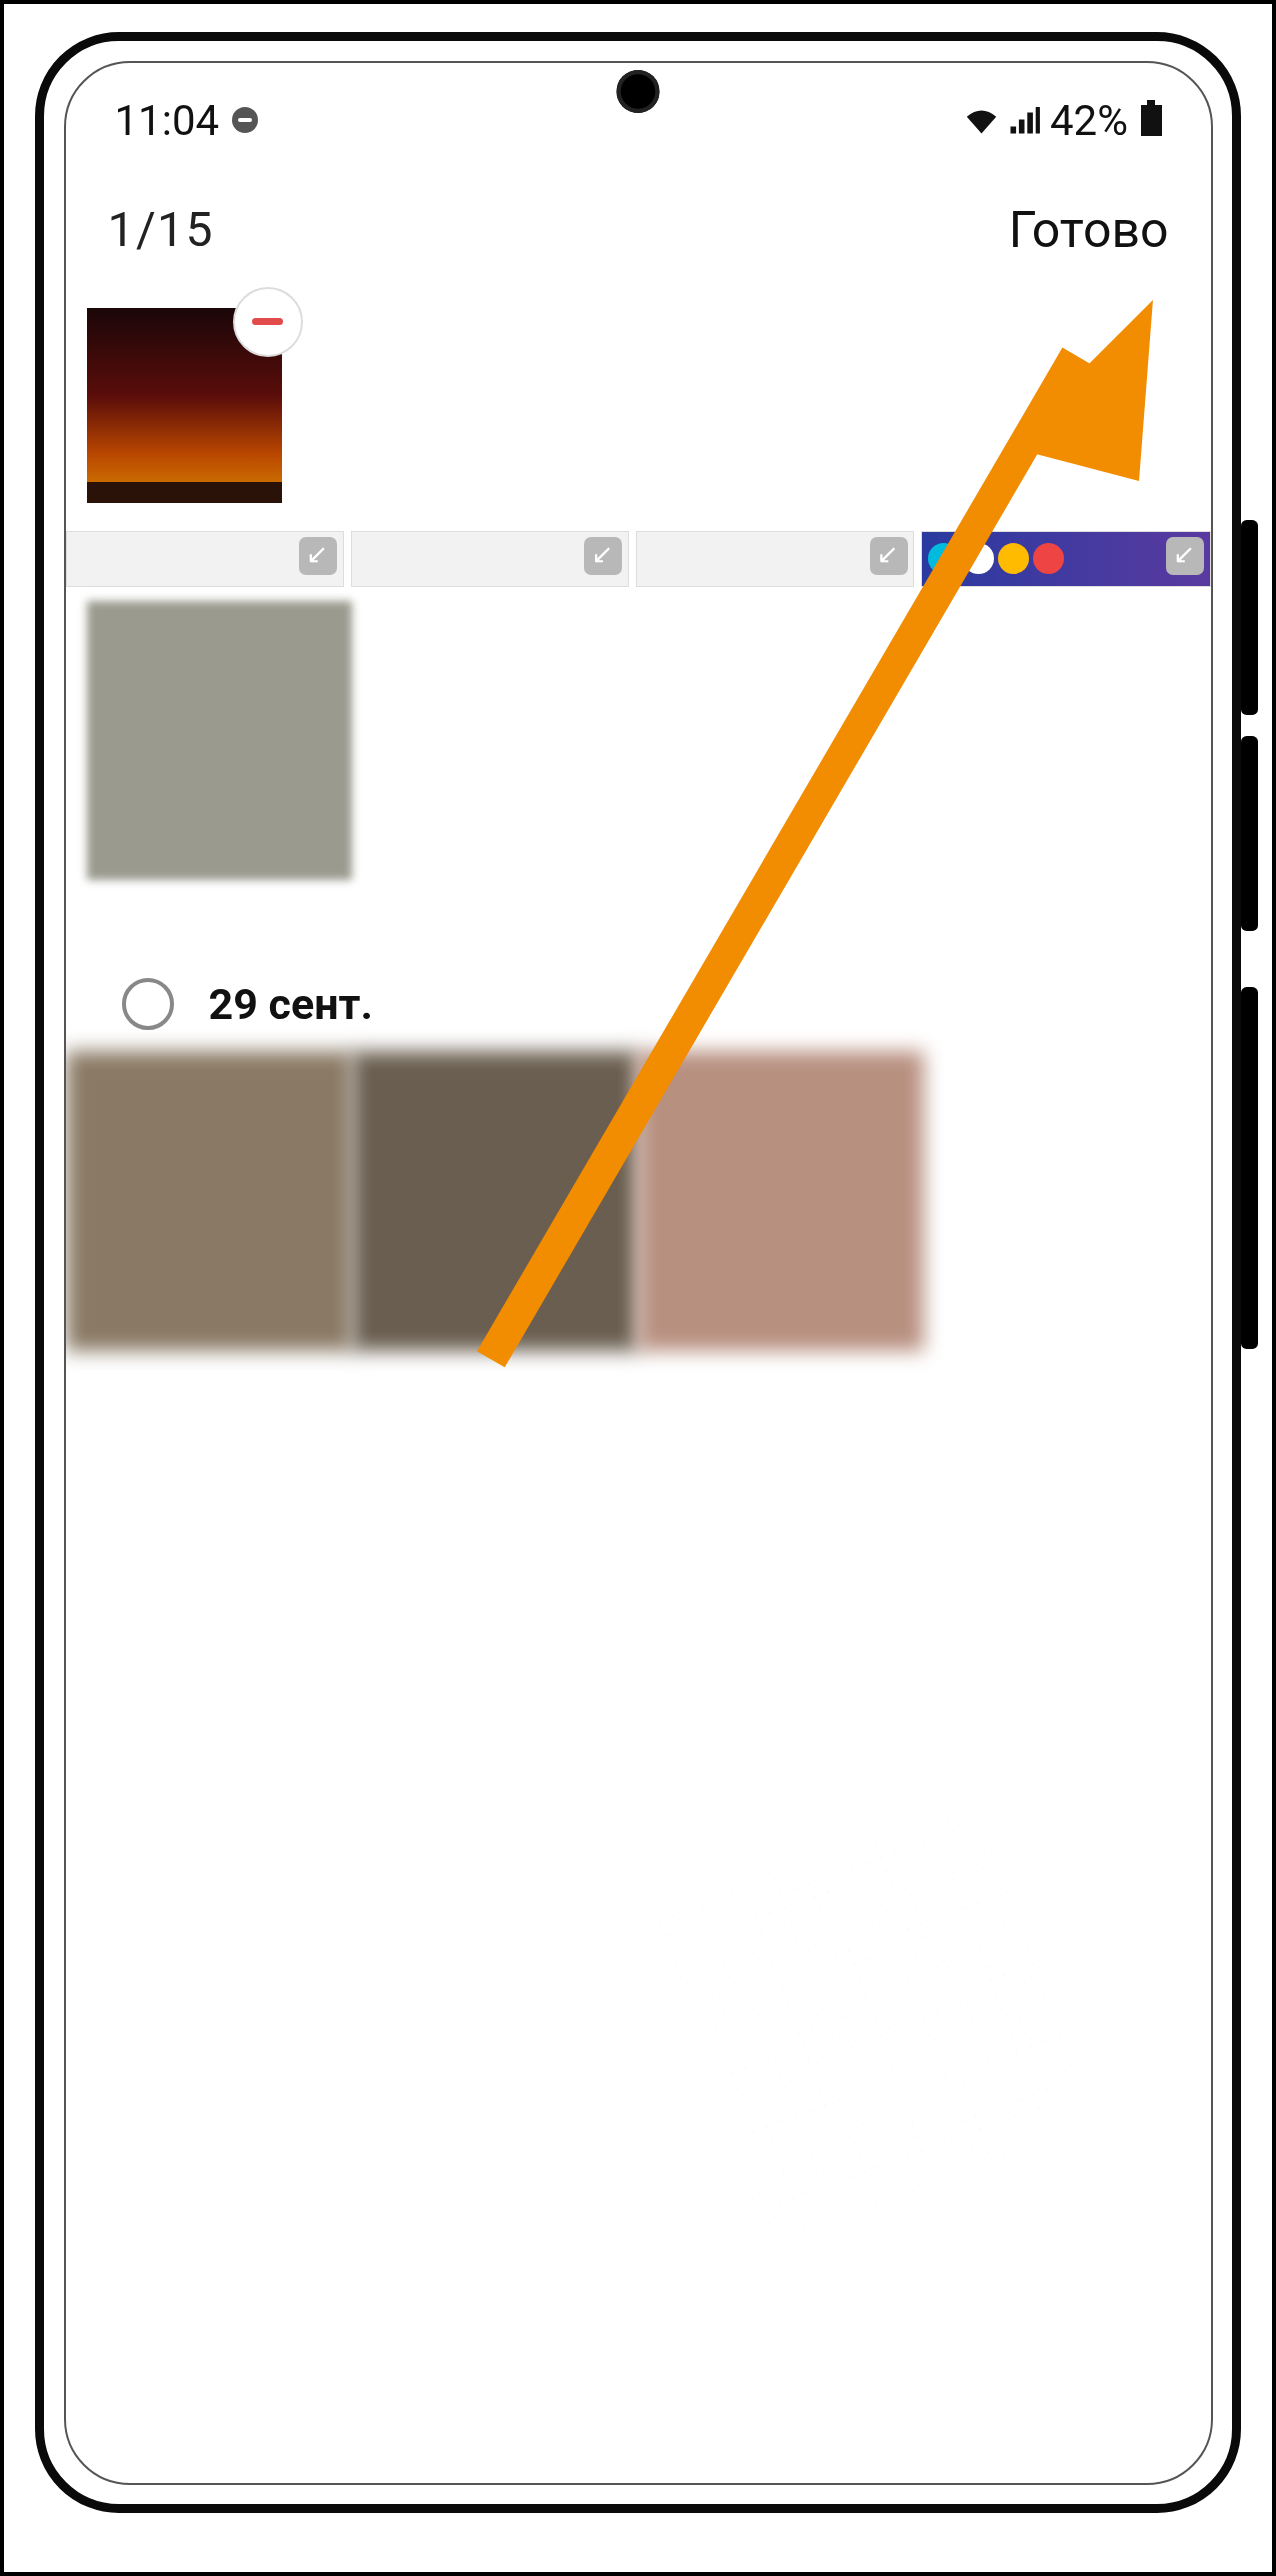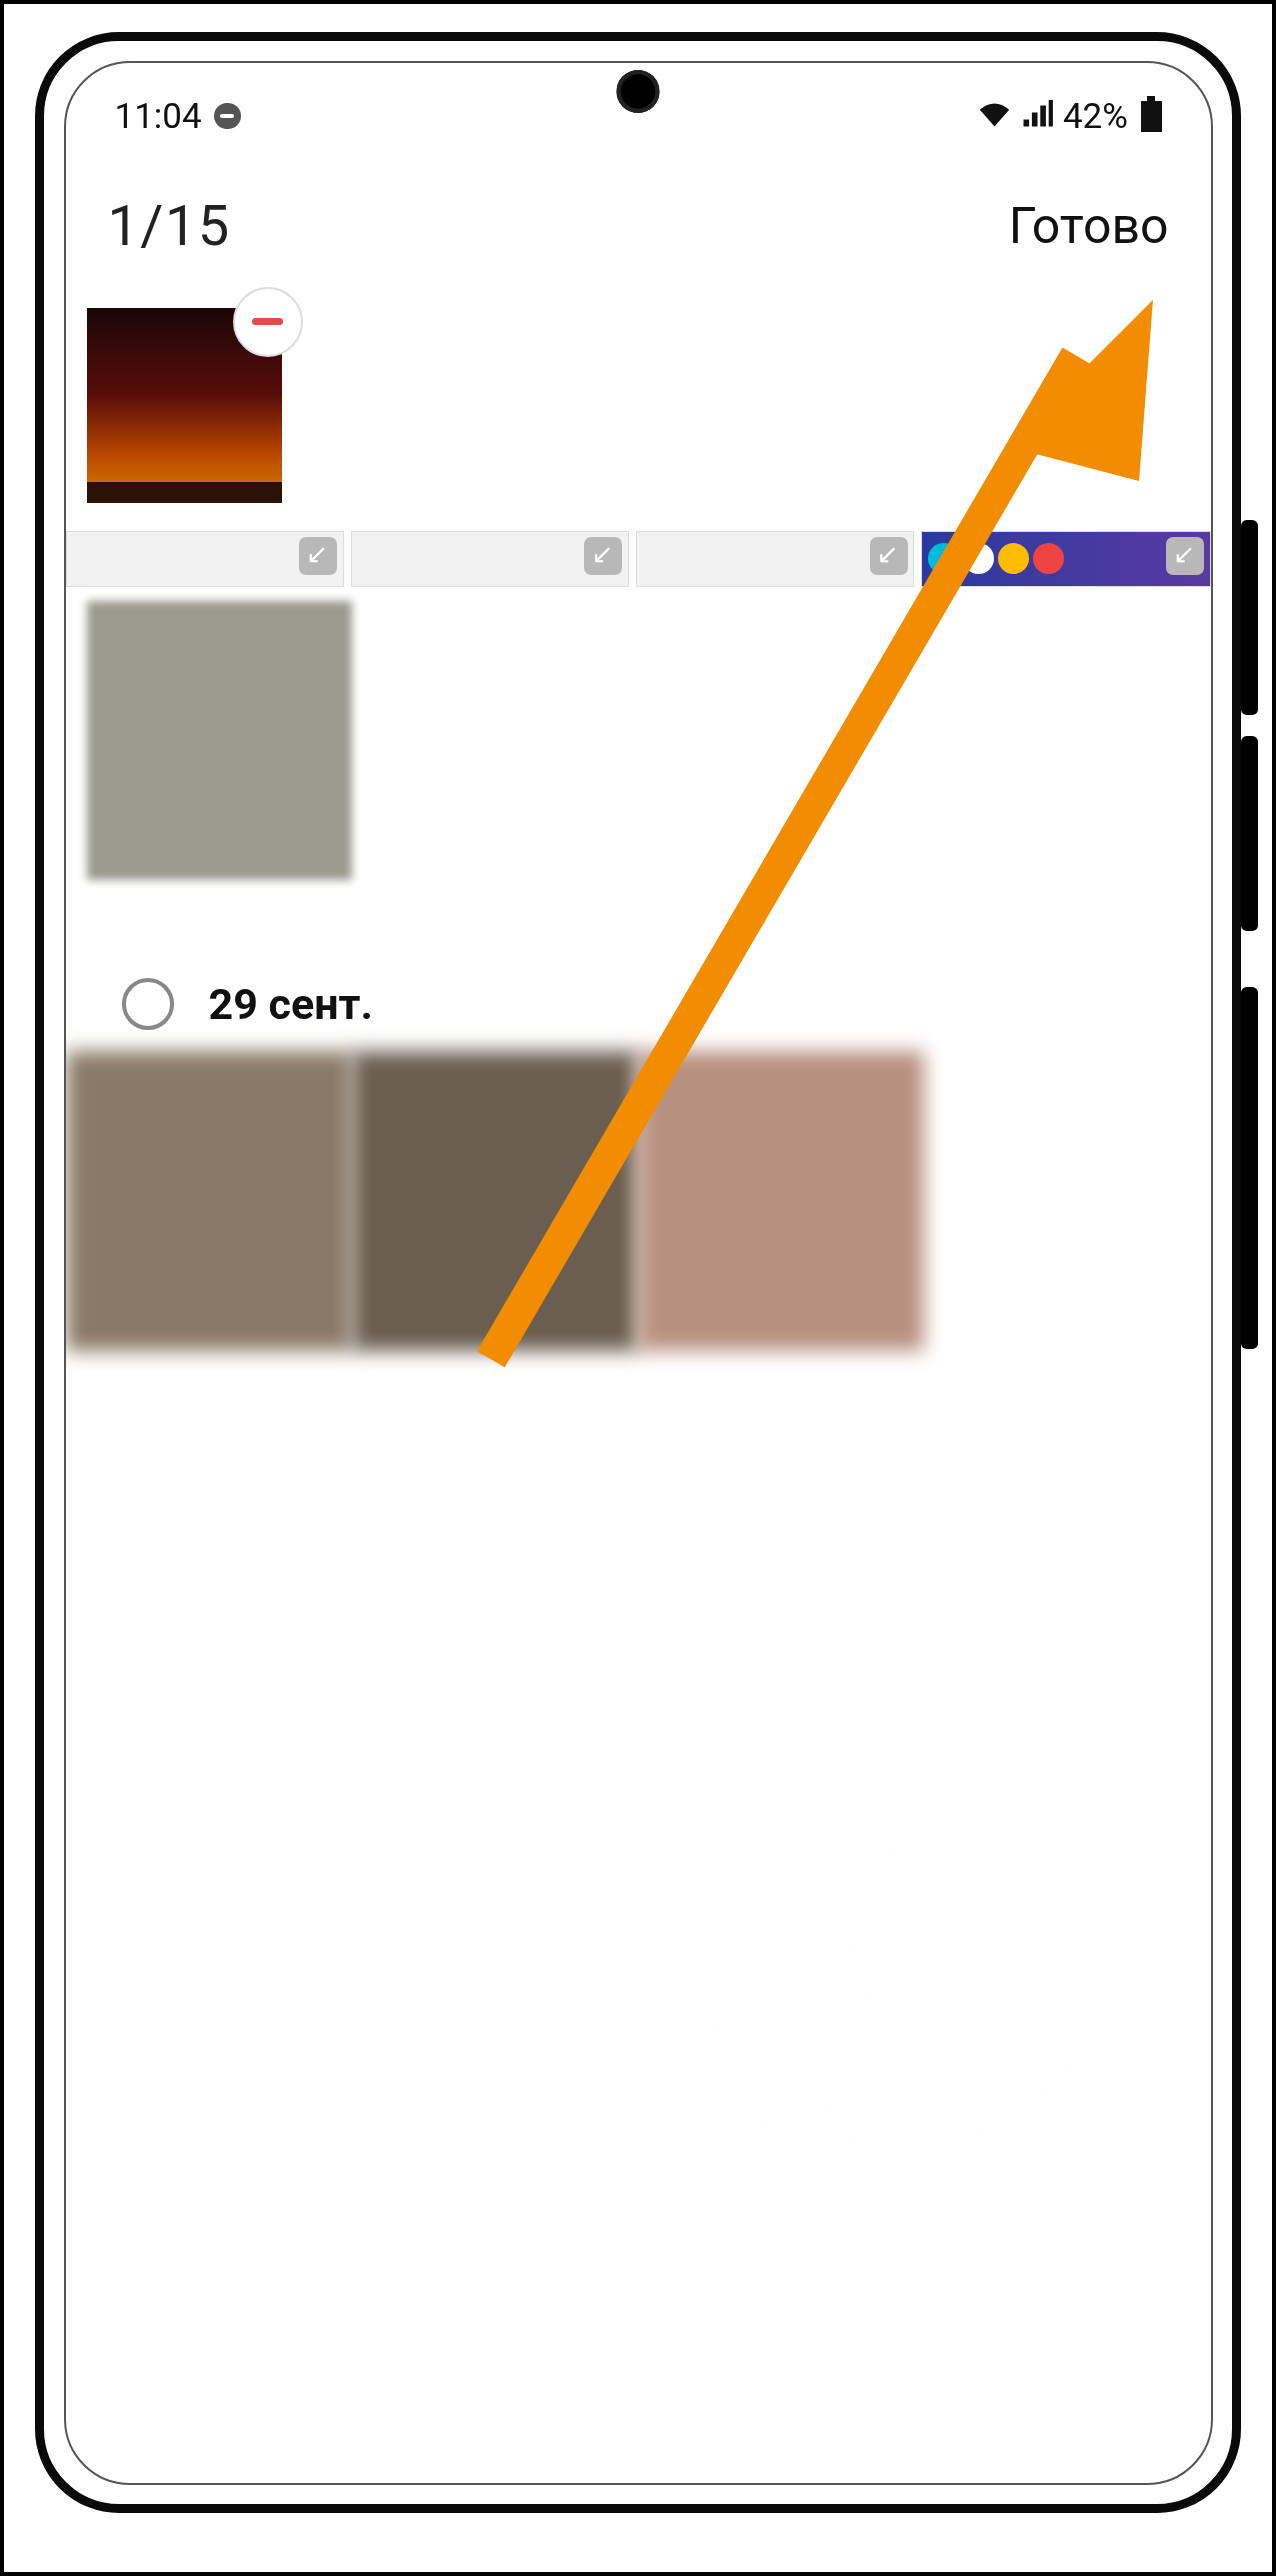--- a/index.html
+++ b/index.html
@@ -10,31 +10,31 @@
   .phone { width:1206px; height:2481px; margin:0 auto; position:relative; }
   .phone-frame { position:absolute; inset:0; border:9.8px solid #0a0a0a; border-radius:84px; background:#fff; overflow:hidden; }
   .phone-inner { position:absolute; inset:19.5px; border:2.8px solid #555; border-radius:66px; background:#fff; overflow:hidden; }
   .camera { position:absolute; top:29px; left:50%; transform:translateX(-50%); width:43px; height:43px; border-radius:50%; background:#000; box-shadow:0 0 0 4.2px #222 inset; z-index:5; }
   .side-btn { position:absolute; right:-16.7px; background:#000; border-radius:5.6px; width:16.7px; }
   .side-btn.b1 { top:488px; height:195px; }
   .side-btn.b2 { top:704px; height:195px; }
   .side-btn.b3 { top:955px; height:362px; }
 
   
-  .status { display:flex; align-items:center; justify-content:space-between; padding:33px 49px 7px; font-size:35px; color:#111;gap:11px; }
+  .status { display:flex; align-items:center; justify-content:space-between; padding:33px 49px 7px; font-size:42px; color:#111;gap:11px; }
   .status-left { display:flex; align-items:center; gap:12.5px; }
   .status-right { display:flex; align-items:center; gap:9.8px; }
   .dnd { width:26.5px; height:26.5px; border-radius:50%; background:#555; position:relative; }
   .dnd::after { content:""; position:absolute; left:6.3px; top:11px; width:14px; height:4.2px; background:#fff; border-radius:2.1px; }
   .batt-bar { display:inline-block; width:21px; height:31px; background:#111; margin-left:2.8px; position:relative; }
   .batt-bar::before { content:""; position:absolute; top:-4.2px; left:6.3px; width:8.4px; height:4.2px; background:#111; }
 
   
   .toolbar { display:flex; justify-content:space-between; align-items:center; padding:49px 42px 28px; }
-  .counter { font-size:56px; color:#222; letter-spacing:1.4px; }
+  .counter { font-size:48px; color:#222; letter-spacing:1.4px; }
   .done { font-size:50px; color:#111; }
 
   
   .selected-strip { padding:21px 0 28px 21px; }
   .sel-thumb { position:relative; width:195px; height:195px; background:linear-gradient(to top,#d78500 0%,#b94700 25%,#5a0d0a 55%,#1a0608 100%); }
   .sel-thumb::after { content:""; position:absolute; left:0; right:0; bottom:0; height:21px; background:#2a1208; }
   .sel-remove { position:absolute; top:-21px; right:-21px; width:70px; height:70px; border-radius:50%; background:#fff; border:2.8px solid #ddd; display:flex; align-items:center; justify-content:center; }
   .sel-remove span { width:31px; height:7px; background:#e24b4b; border-radius:3.5px; }
 
   

